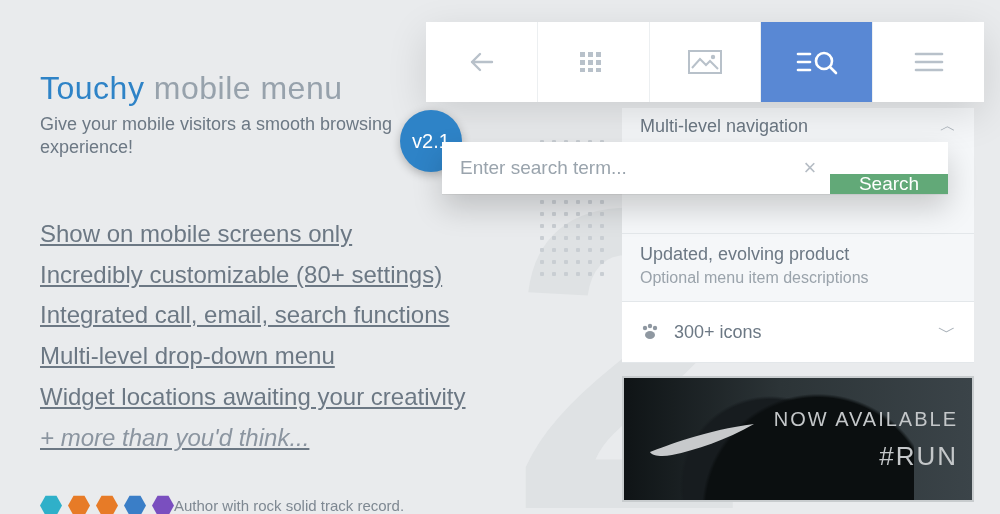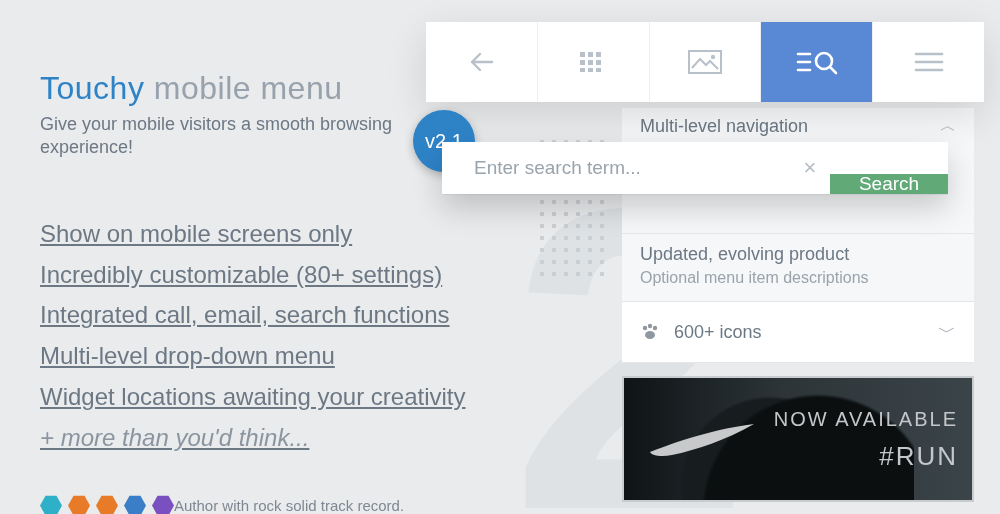--- a/index.html
+++ b/index.html
@@ -38,21 +38,21 @@
     width: 22px; height: 22px; border-radius: 3px;
     display: flex; align-items: center; justify-content: center;
     color: #fff; font-size: 11px; font-weight: 700;
   }
   .hex { width: 22px; height: 22px; clip-path: polygon(25% 5%,75% 5%,100% 50%,75% 95%,25% 95%,0 50%); }
   .author-text { font-size: 15px; color: #7e8892; }
 
   
   .version-pill {
     position: absolute;
-    left: 413px;
+    left: 400px;
     top: 110px;
     width: 62px; height: 62px;
     background: #2e83c7;
     border-radius: 50%;
     box-shadow: 0 3px 10px rgba(0,0,0,0.25);
     color: #fff;
     display: flex; align-items: center; justify-content: center;
     font-size: 20px; font-weight: 400;
     z-index: 5;
   }
@@ -97,21 +97,21 @@
     position: absolute;
     left: 442px; top: 142px;
     width: 506px; height: 52px;
     background: #fff;
     box-shadow: 0 14px 30px rgba(0,0,0,0.18), 0 1px 0 rgba(0,0,0,0.05);
     display: flex; align-items: stretch;
     z-index: 6;
   }
   .search-panel .inp {
     flex: 1;
-    padding: 0 32px;
+    padding: 0 18px;
     font-size: 19px;
     color: #9aa4ad;
     display: flex; align-items: center;
   }
   .search-panel .clear {
     width: 40px; display: flex; align-items: center; justify-content: center;
     color: #b5bcc4; font-size: 22px; cursor: pointer;
   }
   .search-panel .search-btn {
     width: 118px; background: #62a978; color: #fff;
@@ -361,21 +361,21 @@
     <span class="paw">
       <svg width="20" height="18" viewBox="0 0 20 18">
           <g fill="currentColor">
             <circle cx="5" cy="5" r="2.2"></circle>
             <circle cx="10" cy="3" r="2.2"></circle>
             <circle cx="15" cy="5" r="2.2"></circle>
             <ellipse cx="10" cy="12" rx="5" ry="4"></ellipse>
           </g>
         </svg>
     </span>
-    <span>600+ icons</span>
+    <span>300+ icons</span>
     <span class="chev">﹀</span>
   </div>
 </div>
 
 <div class="promo">
   <div class="shoe-mesh"></div>
   <svg class="swoosh" viewBox="0 0 110 36">
       <path d="M4 30 C 20 24, 60 8, 108 2 C 80 18, 50 28, 26 33 C 16 35, 6 34, 4 30 Z" fill="#c7c9cb"></path>
     </svg>
   <div class="txt">

